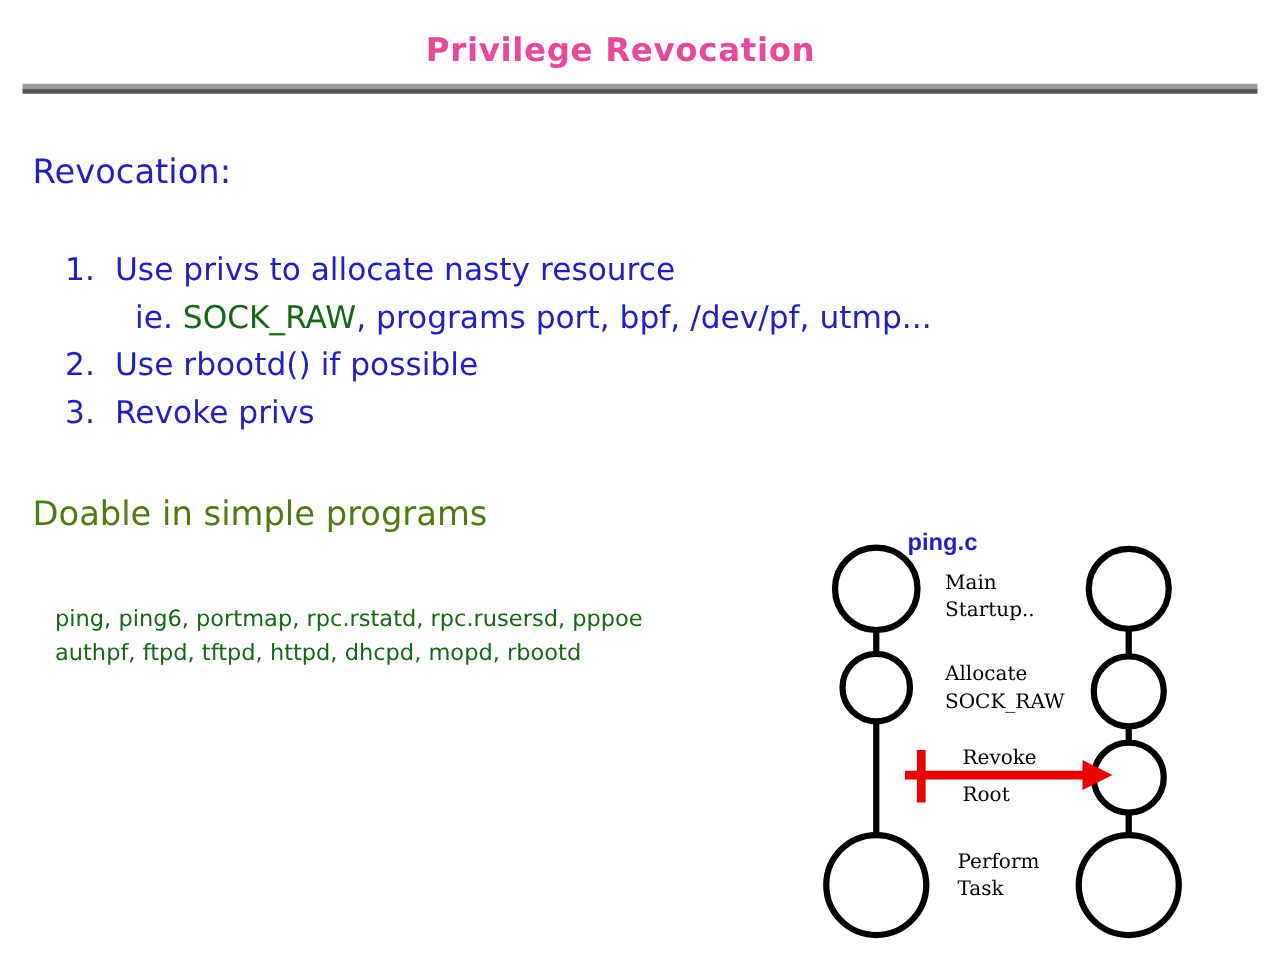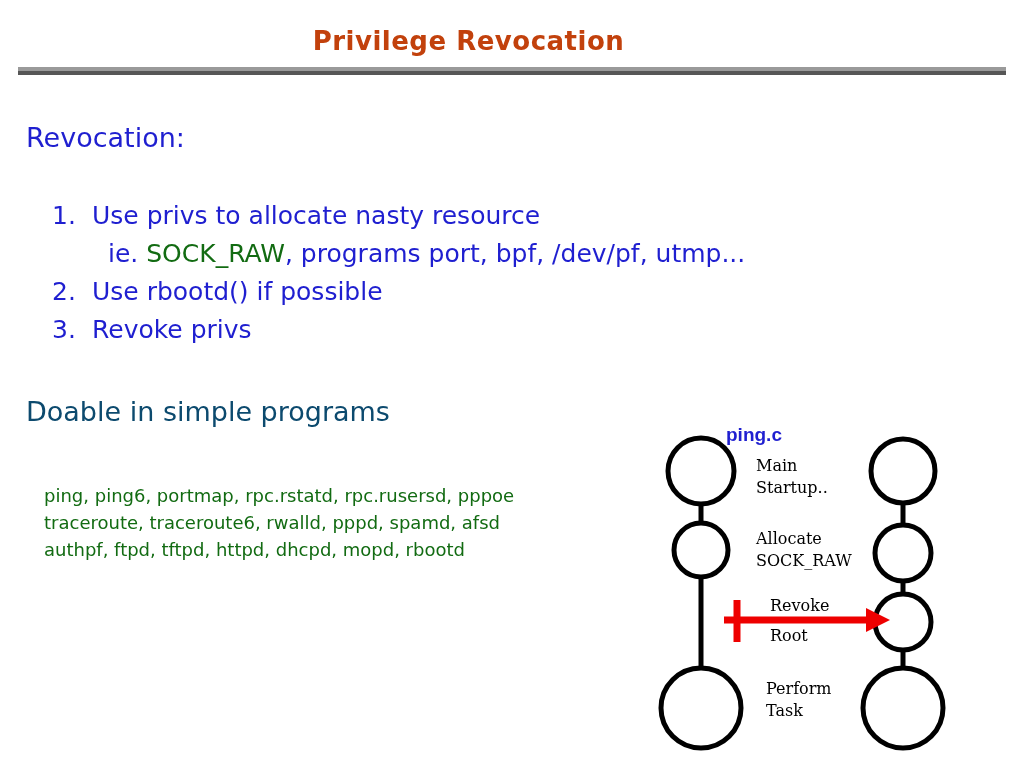--- a/index.html
+++ b/index.html
@@ -27,22 +27,23 @@
   
   .slide-title {
     position: absolute;
     left: 0;
     top: 26px;
     width: 937px;
     text-align: center;
     font-family: "DejaVu Sans", sans-serif;
     font-size: 26px;
     font-weight: bold;
-    color: #c2410c;
+    color: #ec4899;
     letter-spacing: 0.5px;
+    padding-left: 28px;
   }
 
   .title-rule {
     position: absolute;
     left: 18px;
     top: 67px;
     width: 988px;
     height: 8px;
   }
   .title-rule .rule-top {
@@ -100,21 +101,21 @@
     line-height: 38px;
     font-family: "DejaVu Sans", sans-serif;
   }
 
   .heading-doable {
     position: absolute;
     left: 26px;
     top: 396px;
     font-size: 27px;
     font-weight: 500;
-    color: #0c4a6e;
+    color: #4d7c0f;
     font-family: "DejaVu Sans", sans-serif;
   }
 
   .program-list {
     position: absolute;
     left: 44px;
     top: 482px;
     width: 600px;
   }
   .program-line {
@@ -191,21 +192,20 @@
       <span class="num-marker">3.</span>
       <span class="num-body">Revoke privs</span>
     </div>
 
   </div>
 
   <div class="heading-doable">Doable in simple programs</div>
 
   <div class="program-list">
     <div class="program-line">ping, ping6, portmap, rpc.rstatd, rpc.rusersd, pppoe</div>
-    <div class="program-line">traceroute, traceroute6, rwalld, pppd, spamd, afsd</div>
     <div class="program-line">authpf, ftpd, tftpd, httpd, dhcpd, mopd, rbootd</div>
   </div>
 
   <div class="diagram">
     <svg width="330" height="340" viewBox="0 0 330 340" xmlns="http://www.w3.org/2000/svg">
       <g fill="none" stroke="#000000" stroke-width="5">
 
         <line x1="51" y1="84" x2="51" y2="103"></line>
 
         <line x1="51" y1="158" x2="51" y2="248"></line>

